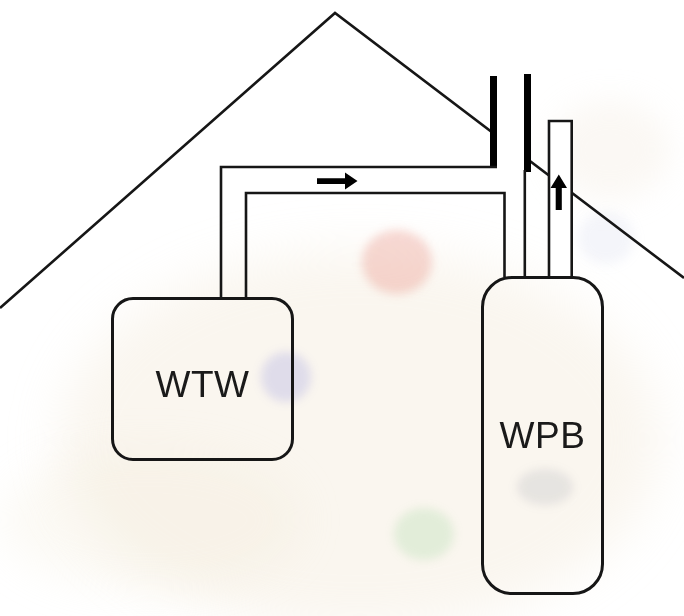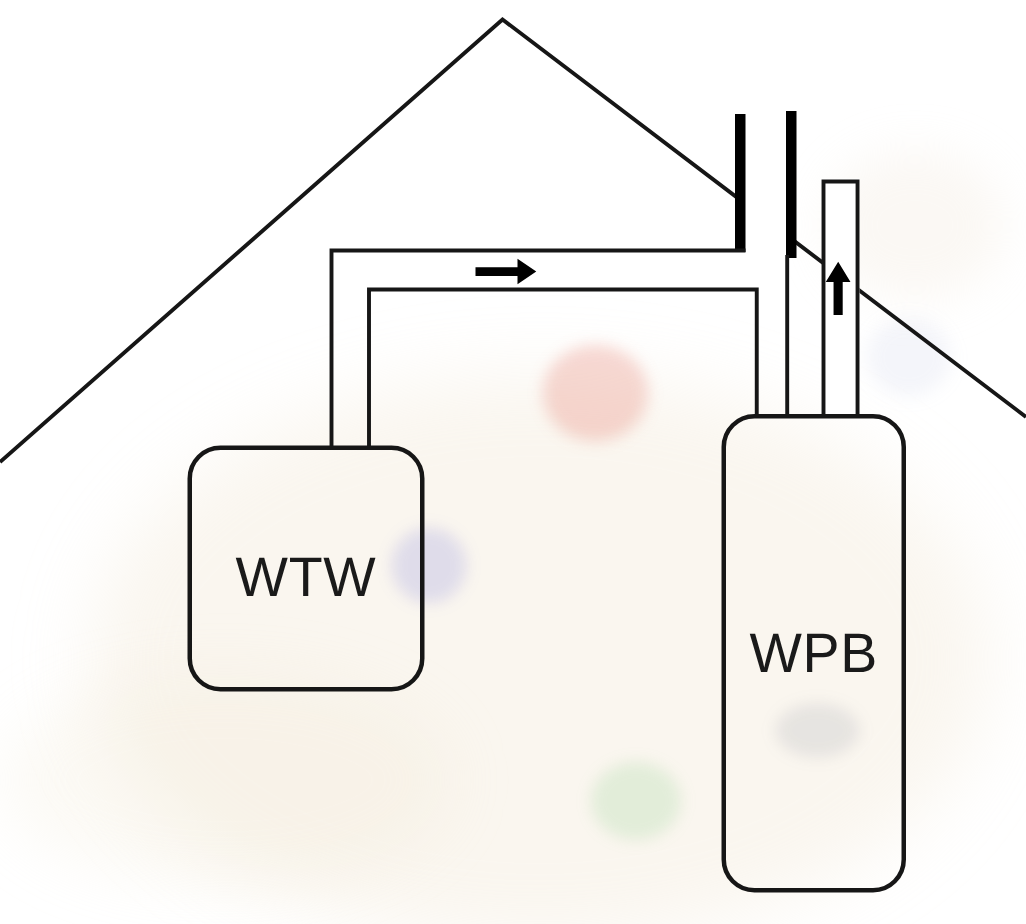--- a/index.html
+++ b/index.html
@@ -34,22 +34,22 @@
   .arrow{fill:var(--pipe); stroke:none;}
 
   .unit-box{
     position:absolute;
     border:3px solid var(--line);
     border-radius:22px;
     background:transparent;
     box-sizing:border-box;
     display:flex;align-items:center;justify-content:center;
   }
-  #wtw-box{left:125px; top:297px; width:158px; height:164px;}
-  #wpb-box{left:481px; top:276px; width:123px; height:319px;}
+  #wtw-box{left:111px; top:297px; width:183px; height:164px;}
+  #wpb-box{left:481px; top:276px; width:123px; height:319px;border-radius:31px;}
   .unit-label{
     font-size:37px;
     color:var(--label-text);
     letter-spacing:0.5px;
     user-select:none;
   }
   #wtw-box .unit-label{padding-top:12px;}
 </style>
 </head>
 <body>

